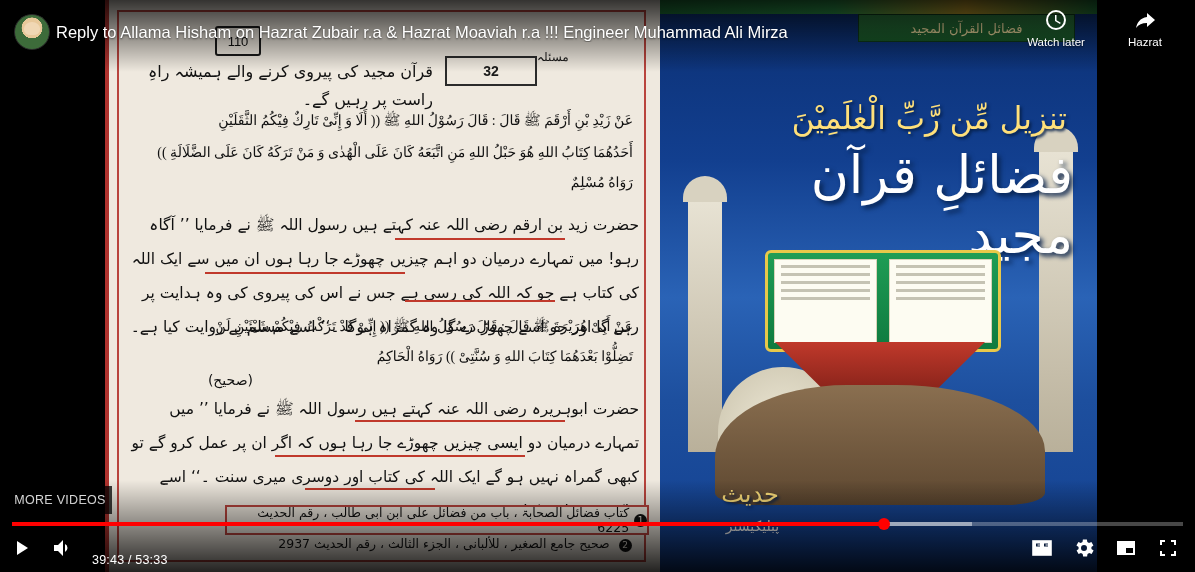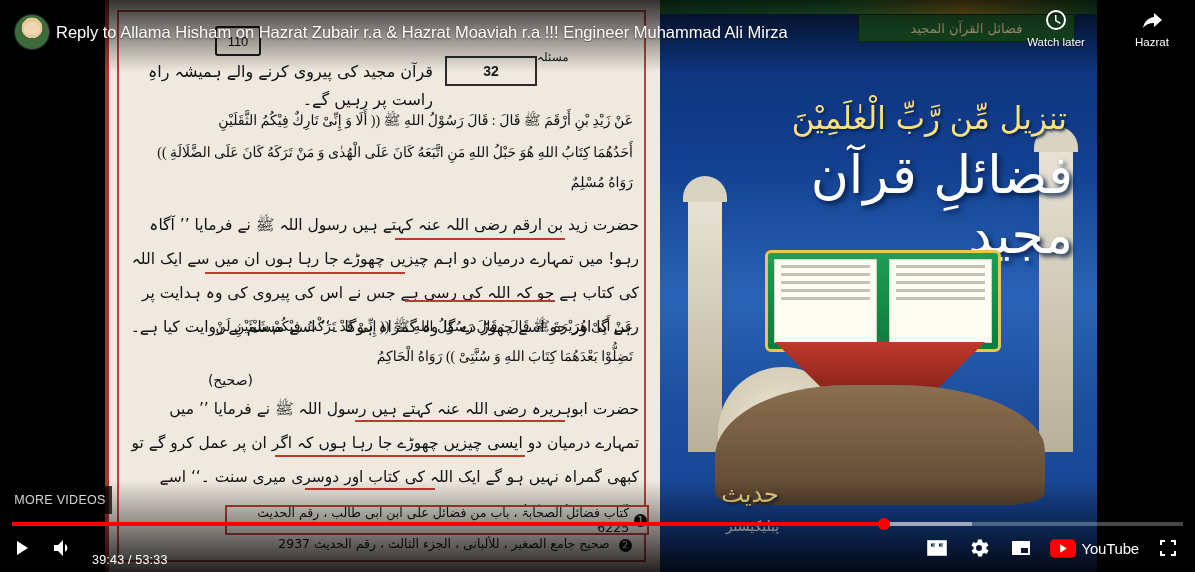--- a/index.html
+++ b/index.html
@@ -132,21 +132,21 @@
     width:34px;height:34px;border-radius:50%;flex:0 0 34px;
     background:radial-gradient(circle at 50% 38%,#e8c89a 0 38%,#3d6b3a 39% 100%);
     border:1px solid #2b2b2b;overflow:hidden;position:relative;
   }
   .yt-avatar:after{content:"";position:absolute;left:9px;top:7px;width:16px;height:13px;
     border-radius:50% 50% 40% 40%;background:#f0d7b4;}
   .yt-title{
     color:#fff;font-size:16.5px;white-space:nowrap;overflow:hidden;text-overflow:ellipsis;
     text-shadow:0 1px 2px rgba(0,0,0,.6);
   }
-  .yt-top-right{position:absolute;right:12px;top:8px;display:flex;gap:34px;align-items:center;}
+  .yt-top-right{position:absolute;right:19px;top:8px;display:flex;gap:27px;align-items:center;}
   .yt-top-btn{display:flex;flex-direction:column;align-items:center;gap:4px;width:62px;cursor:pointer;}
   .yt-top-btn .lbl{color:#fff;font-size:11.5px;text-shadow:0 1px 2px rgba(0,0,0,.7);}
   .yt-icon{width:24px;height:24px;display:block;}
 
   .more-videos{
     position:absolute;left:8px;top:486px;width:104px;height:28px;
     background:rgba(0,0,0,.75);color:#fff;font-size:12.5px;
     display:flex;align-items:center;justify-content:center;letter-spacing:.3px;cursor:pointer;
   }
 
@@ -300,27 +300,20 @@
         <div class="ctl">
           <svg class="yt-icon" viewBox="0 0 24 24">
             <path d="M19.4 13a7.8 7.8 0 0 0 0-2l2-1.6-2-3.4-2.4 1a7.6 7.6 0 0 0-1.7-1l-.4-2.5h-4l-.4 2.5c-.6.2-1.2.6-1.7 1l-2.4-1-2 3.4L6.6 11a7.8 7.8 0 0 0 0 2l-2 1.6 2 3.4 2.4-1c.5.4 1.1.8 1.7 1l.4 2.5h4l.4-2.5c.6-.2 1.2-.6 1.7-1l2.4 1 2-3.4-2.2-1.6zM12 15a3 3 0 1 1 0-6 3 3 0 0 1 0 6z"></path>
           </svg>
         </div>
         <div class="ctl">
           <svg class="yt-icon" viewBox="0 0 24 24">
             <path d="M21 5H3v14h18V5zm-2 12h-7v-5h7v5z"></path>
           </svg>
         </div>
-        <div class="ctl" style="width:auto;padding:0 8px;">
-          <svg style="width:26px;height:19px;margin-right:5px;" viewBox="0 0 28 20">
-            <rect x="0" y="0" width="28" height="20" rx="5" fill="#ff0000"></rect>
-            <path d="M11 5.5l7 4.5-7 4.5z" fill="#fff"></path>
-          </svg>
-          <span style="color:#fff;font-size:15px;letter-spacing:-.2px;">YouTube</span>
-        </div>
         <div class="ctl">
           <svg class="yt-icon" viewBox="0 0 24 24">
             <path d="M4 9V4h5v2H6v3H4zm11-5h5v5h-2V6h-3V4zM4 15h2v3h3v2H4v-5zm14 3v-3h2v5h-5v-2h3z"></path>
           </svg>
         </div>
       </div>
     </div>
   </div>
 </div>
 

